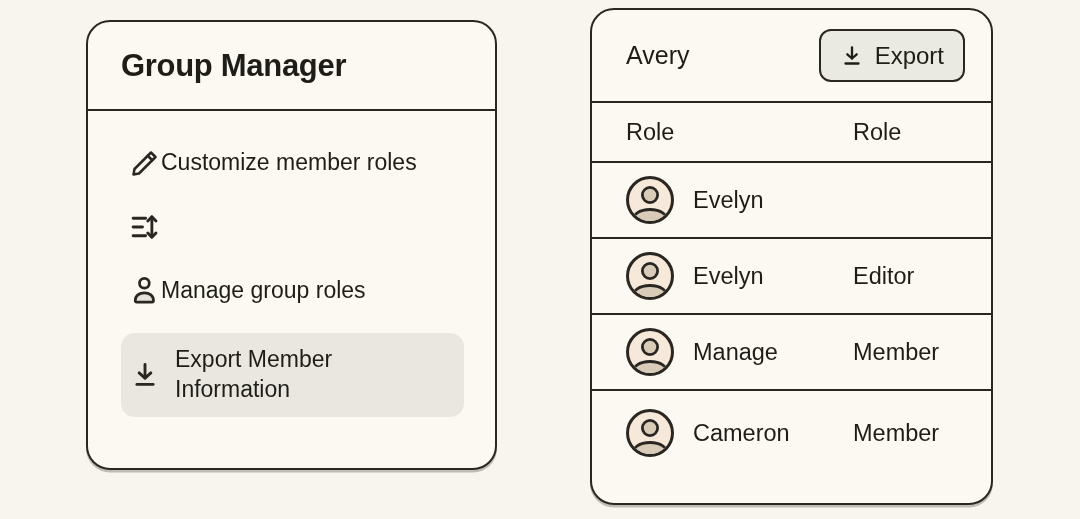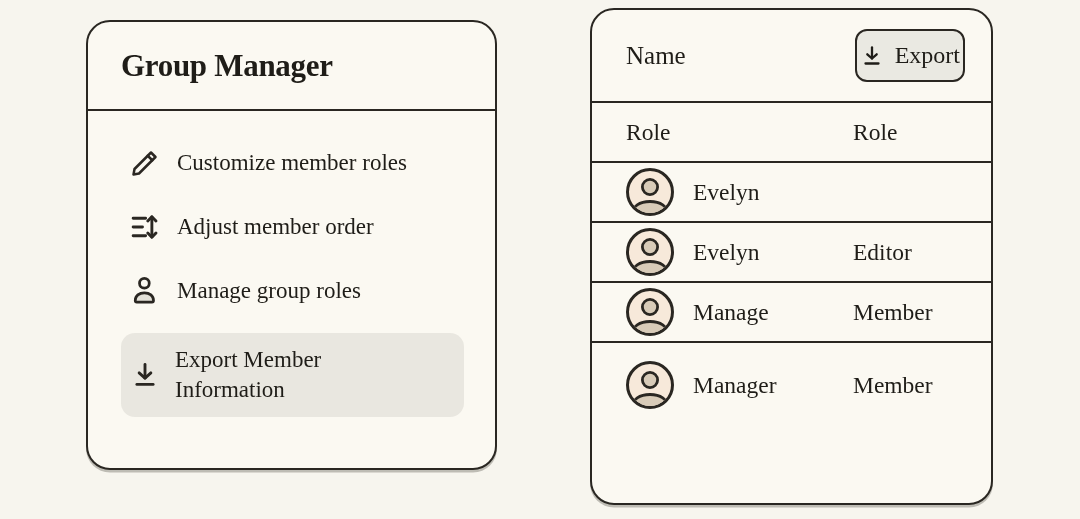--- a/index.html
+++ b/index.html
@@ -21,37 +21,35 @@
     color:var(--text);
     overflow:hidden;
   }
   .panel{
     position:absolute;
     background:var(--panel-bg);
     border:2.5px solid var(--ink);
     border-radius:24px;
     box-shadow:0 2.5px 0 rgba(42,39,34,.28);
     overflow:hidden;
-    font-family:Liberation Serif, serif;
   }
   
   .gm-panel{left:86px;top:20px;width:411px;height:450px;display:flex;flex-direction:column;}
   .gm-header{
     height:89px;flex:0 0 89px;
     display:flex;align-items:center;
     padding-left:33px;
     border-bottom:2.5px solid var(--ink);
   }
   .gm-title{font-size:31px;font-weight:700;letter-spacing:-.3px;}
   .gm-menu{padding-top:20px;display:flex;flex-direction:column;}
   .menu-item{
     display:flex;align-items:center;
     height:64px;
     padding-left:41px;
-    gap:16px;
     cursor:pointer;
   }
   .menu-item .mi-icon{flex:0 0 32px;width:32px;height:32px;display:flex;align-items:center;justify-content:center;color:var(--ink);}
   .menu-item .mi-label{font-size:23px;line-height:1.3;}
   .menu-item.highlighted{
     margin:10px 31px 0 33px;
     padding:12px 16px 12px 8px;
     height:auto;min-height:80px;
     background:var(--highlight-bg);
     border-radius:14px;
@@ -61,29 +59,29 @@
   
   .tbl-panel{left:590px;top:8px;width:403px;height:497px;display:flex;flex-direction:column;}
   .tbl-row{
     display:flex;align-items:center;
     border-bottom:2.5px solid var(--ink);
     flex:0 0 auto;
   }
   .tbl-row:last-child{border-bottom:none;flex:1 1 auto;align-items:flex-start;}
   .row-head{height:93px;padding:0 26px 0 34px;}
   .row-cols{height:60px;}
-  .row-member{height:60px;}
+  .row-member{height:76px;}
   .cell-left{flex:1 1 auto;display:flex;align-items:center;padding-left:34px;gap:19px;min-width:0;}
   .cell-right{flex:0 0 138px;display:flex;align-items:center;}
   .head-name{font-size:25px;}
   .col-label,.m-name,.m-role{font-size:23.5px;}
   .export-btn{
     margin-left:auto;
     display:flex;align-items:center;gap:11px;
-    height:53px;padding:0 3px;
+    height:53px;padding:0 19px;
     background:var(--btn-bg);
     border:2.5px solid var(--ink);
     border-radius:12px;
     font-size:24px;color:var(--text);
     cursor:pointer;
     font-family:inherit;
   }
   .row-cols .cell-left{padding-left:34px;}
   .tbl-row:last-child .cell-left,
   .tbl-row:last-child .cell-right{height:74px;margin-top:5px;}
@@ -118,21 +116,20 @@
 
     <div class="menu-item">
       <span class="mi-icon">
         <svg class="icon-svg" width="30" height="30" viewBox="0 0 24 24" fill="none" stroke="currentColor" stroke-width="2.3" stroke-linecap="round" stroke-linejoin="round">
           <path d="M2.5 5h10M2.5 12h7.5M2.5 19h10"></path>
           <path d="M17.5 4v16"></path>
           <path d="M14.2 7.2L17.5 3.8l3.3 3.4"></path>
           <path d="M14.2 16.8l3.3 3.4 3.3-3.4"></path>
         </svg>
       </span>
-      <span class="mi-label">Adjust member order</span>
     </div>
 
     <div class="menu-item">
       <span class="mi-icon">
         <svg class="icon-svg" width="30" height="30" viewBox="0 0 24 24">
           <circle cx="11.5" cy="5.8" r="3.9" fill="none" stroke="currentColor" stroke-width="2.2"></circle>
           <path d="M11.5 13.4c-4.2 0-7.3 2.5-7.3 6.2 0 .7.5 1.2 1.2 1.2h12.2c.7 0 1.2-.5 1.2-1.2 0-3.7-3.1-6.2-7.3-6.2z" fill="#e4e2d9" stroke="currentColor" stroke-width="2.2"></path>
         </svg>
       </span>
       <span class="mi-label">Manage group roles</span>
@@ -148,21 +145,21 @@
       </span>
       <span class="mi-label">Export Member Information</span>
     </div>
 
   </nav>
 </section>
 
 <section class="panel tbl-panel">
 
   <div class="tbl-row row-head">
-    <span class="head-name">Name</span>
+    <span class="head-name">Avery</span>
     <button class="export-btn">
       <span>
         <svg class="icon-svg" width="24" height="24" viewBox="0 0 24 24" fill="none" stroke="currentColor" stroke-width="2.3" stroke-linecap="round" stroke-linejoin="round">
           <path d="M12 3.5v11"></path>
           <path d="M7.3 10.3l4.7 4.2 4.7-4.2"></path>
           <path d="M5.5 19.5h13"></path>
         </svg>
       </span>
       <span>Export</span>
     </button>
@@ -220,20 +217,20 @@
   </div>
 
   <div class="tbl-row row-member">
     <div class="cell-left">
       <span class="avatar">
         <svg width="42" height="42" viewBox="0 0 42 42">
           <circle cx="21" cy="16" r="7.6" fill="#d8cbb8" stroke="#2a2722" stroke-width="2.8"></circle>
           <path d="M3 44c0-9 8-13.5 18-13.5S39 35 39 44z" fill="#d8cbb8" stroke="#2a2722" stroke-width="2.8"></path>
         </svg>
       </span>
-      <span class="m-name">Manager</span>
+      <span class="m-name">Cameron</span>
     </div>
     <div class="cell-right">
       <span class="m-role">Member</span>
     </div>
   </div>
 
 </section>
 
 </body></html>

